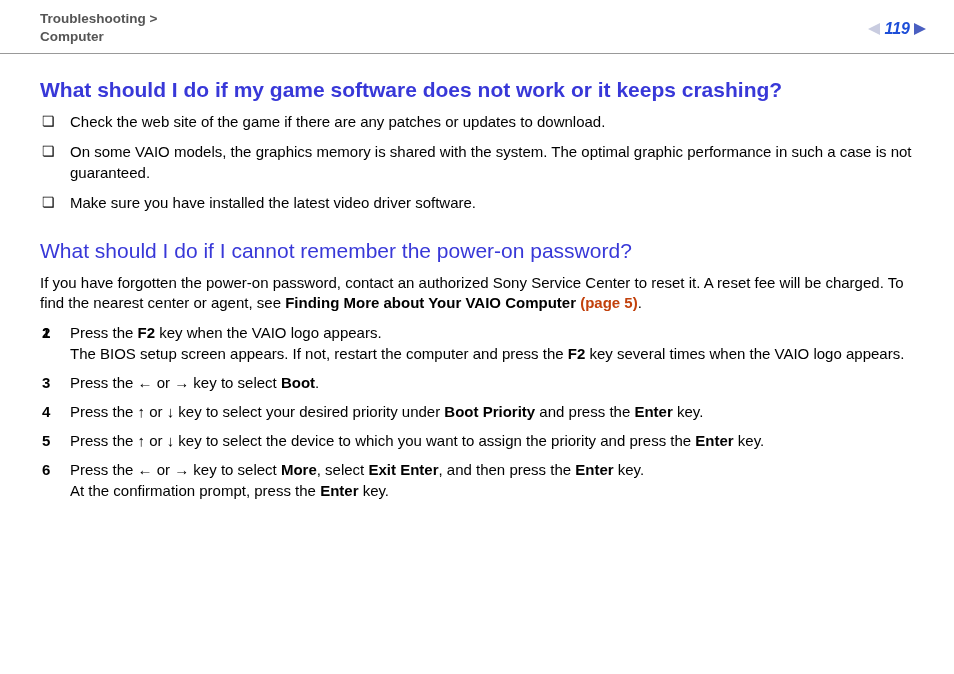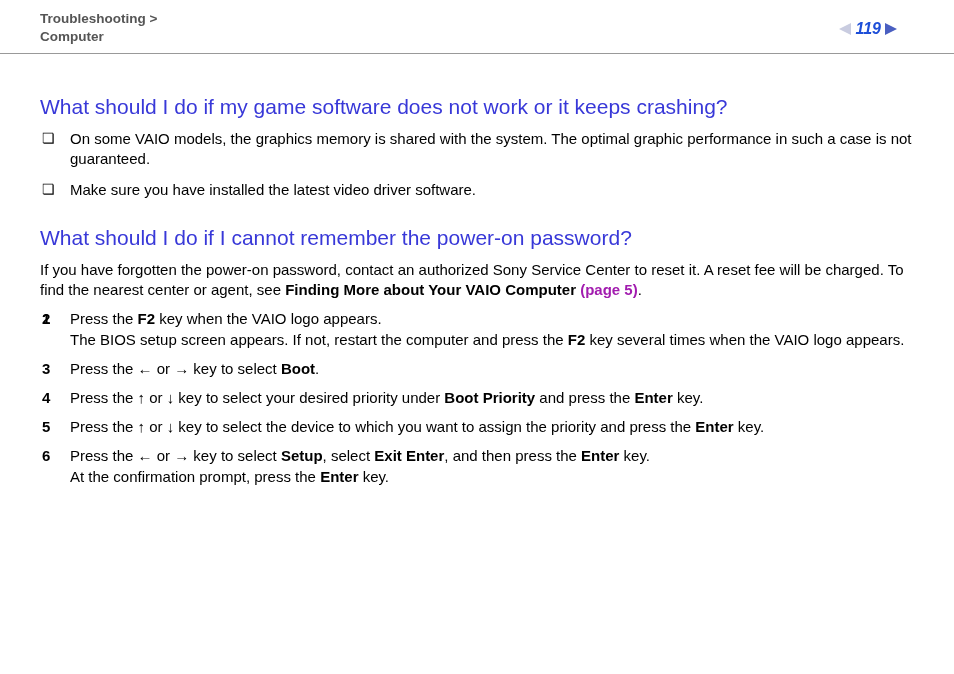--- a/index.html
+++ b/index.html
@@ -6,21 +6,21 @@
   body {
     font-family: Arial, Helvetica, sans-serif;
     font-size: 15px;
     color: #000;
     background: #fff;
     width: 954px;
     height: 674px;
     position: relative;
   }
   .header {
-    padding: 10px 57px 8px 40px;
+    padding: 10px 28px 8px 40px;
     border-bottom: 1px solid #999;
     display: flex;
     justify-content: space-between;
     align-items: flex-start;
   }
   .breadcrumb {
     font-size: 13.5px;
     font-weight: bold;
     color: #555;
     line-height: 1.3;
@@ -40,21 +40,21 @@
   .content {
     padding: 14px 40px 20px 40px;
   }
   h2 {
     font-size: 21px;
     font-weight: normal;
     color: #3838d8;
     margin-top: 26px;
     margin-bottom: 10px;
   }
-  h2:first-child { margin-top: 27px; }
+  h2:first-child { margin-top: 10px; font-weight: bold; }
   .bullet-list {
     list-style: none;
     padding-left: 0;
     margin-bottom: 6px;
   }
   .bullet-list li {
     position: relative;
     padding-left: 30px;
     margin-bottom: 10px;
     line-height: 1.35;
@@ -63,21 +63,21 @@
     content: "❏";
     position: absolute;
     left: 2px;
     top: 0;
     font-size: 14px;
   }
   .para {
     line-height: 1.35;
     margin-bottom: 8px;
   }
-  .link { color: #a21caf; font-weight: bold; }
+  .link { color: #c2410c; font-weight: bold; }
   .num-list {
     list-style: none;
     padding-left: 0;
   }
   .num-list li {
     position: relative;
     padding-left: 30px;
     margin-bottom: 8px;
     line-height: 1.4;
   }
@@ -108,32 +108,33 @@
     <span class="nav-tri left"></span>
     <span class="page-num">119</span>
     <span class="nav-tri right"></span>
   </div>
 </div>
 
 <div class="content">
 
   <h2>What should I do if my game software does not work or it keeps crashing?</h2>
   <ul class="bullet-list">
+    <li>Check the web site of the game if there are any patches or updates to download.</li>
     <li>On some VAIO models, the graphics memory is shared with the system. The optimal graphic performance in such a case is not guaranteed.</li>
     <li>Make sure you have installed the latest video driver software.</li>
   </ul>
 
   <h2>What should I do if I cannot remember the power-on password?</h2>
   <p class="para">
     <span>If you have forgotten the power-on password, contact an authorized Sony Service Center to reset it. A reset fee will be charged. To find the nearest center or agent, see </span><b>Finding More about Your VAIO Computer </b><span class="link">(page 5)</span><span>.</span>
   </p>
 
 
   <ol class="num-list">
     <li><span class="num">1</span></li>
     <li><span class="num">2</span><span>Press the </span><b>F2</b><span> key when the VAIO logo appears.</span><br><span>The BIOS setup screen appears. If not, restart the computer and press the </span><b>F2</b><span> key several times when the VAIO logo appears.</span></li>
     <li><span class="num">3</span><span>Press the ← or → key to select </span><b>Boot</b><span>.</span></li>
     <li><span class="num">4</span><span>Press the ↑ or ↓ key to select your desired priority under </span><b>Boot Priority</b><span> and press the </span><b>Enter</b><span> key.</span></li>
     <li><span class="num">5</span><span>Press the ↑ or ↓ key to select the device to which you want to assign the priority and press the </span><b>Enter</b><span> key.</span></li>
-    <li><span class="num">6</span><span>Press the ← or → key to select </span><b>Setup</b><span>, select </span><b>Exit Enter</b><span>, and then press the </span><b>Enter</b><span> key.</span><br><span>At the confirmation prompt, press the </span><b>Enter</b><span> key.</span></li>
+    <li><span class="num">6</span><span>Press the ← or → key to select </span><b>More</b><span>, select </span><b>Exit Enter</b><span>, and then press the </span><b>Enter</b><span> key.</span><br><span>At the confirmation prompt, press the </span><b>Enter</b><span> key.</span></li>
   </ol>
 
 </div>
 
 </body></html>

